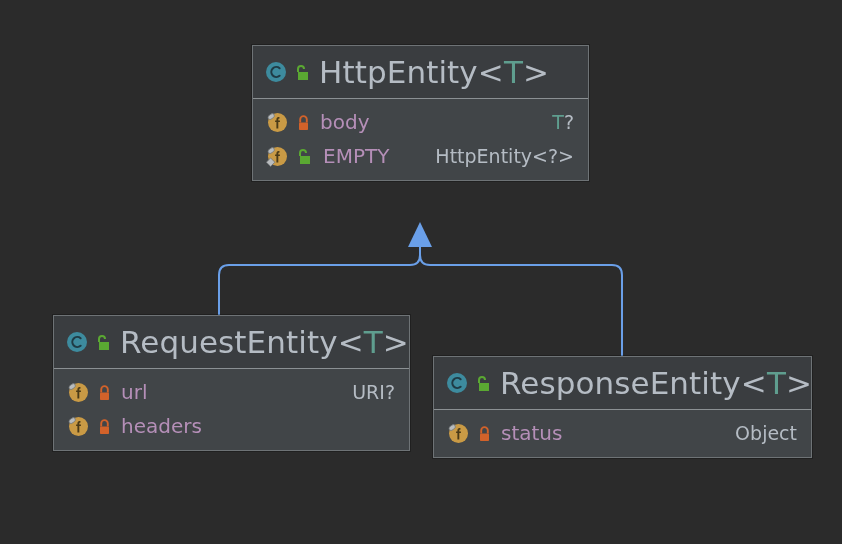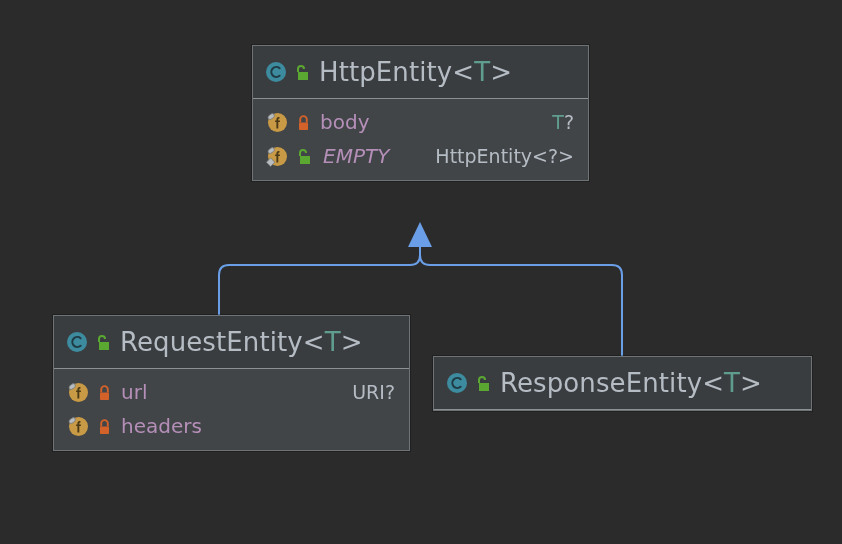--- a/index.html
+++ b/index.html
@@ -45,21 +45,21 @@
     display: flex;
     align-items: center;
     background: #3a3d40;
     border-bottom: 1px solid #8b9093;
     box-sizing: border-box;
     height: 53px;
     padding: 0 14px 0 12px;
   }
 
   .uml-title {
-    font-size: 26px;
+    font-size: 31px;
     color: #b5bcc4;
     letter-spacing: 0.1px;
     white-space: nowrap;
     margin-left: 10px;
     line-height: 1;
   }
   .uml-title .gen { color: #b5bcc4; }
   .uml-title .tp  { color: #5f9e8f; }
 
   .uml-members {
@@ -75,21 +75,20 @@
     white-space: nowrap;
   }
 
   .m-name {
     font-size: 20px;
     color: #b58fb8;
     margin-left: 9px;
     line-height: 1;
   }
   .m-name.static {
-    font-style: italic;
     margin-left: 12px;
   }
 
   .m-type {
     font-size: 19px;
     color: #b5bcc4;
     margin-left: auto;
     padding-left: 14px;
     line-height: 1;
   }
@@ -251,15 +250,34 @@
       </span>
       <span class="icon icon-lock">
         <svg viewBox="0 0 15 17" width="15" height="17" xmlns="http://www.w3.org/2000/svg">
           <path d="M4 8V5a3 3 0 0 1 6 0" fill="none" stroke="#5aa832" stroke-width="2"></path>
           <rect x="4" y="8" width="10" height="8" fill="#5aa832"></rect>
         </svg>
       </span>
       <span class="uml-title"><span>ResponseEntity</span><span class="gen">&lt;</span><span class="tp">T</span><span class="gen">&gt;</span></span>
     </div>
 
+    <div class="uml-members">
+      <div class="uml-row">
+        <span class="icon icon-field">
+          <svg viewBox="0 0 24 24" width="24" height="24" xmlns="http://www.w3.org/2000/svg">
+            <circle cx="12.5" cy="12.5" r="9.5" fill="#c99a45"></circle>
+            <path d="M14.5 7.2c-1.9-.5-3.1.4-3.1 2.3v1h-1.3v1.6h1.3v6.3h1.9v-6.3h1.6v-1.6h-1.6v-1c0-.8.5-1.1 1.3-.9z" fill="#4a3a18"></path>
+            <ellipse cx="6.2" cy="6.6" rx="3.6" ry="2.2" transform="rotate(-38 6.2 6.6)" fill="#b9bcbe" stroke="#6e7376" stroke-width="0.7"></ellipse>
+          </svg>
+        </span>
+        <span class="icon icon-lock">
+          <svg viewBox="0 0 15 17" width="15" height="17" xmlns="http://www.w3.org/2000/svg">
+            <path d="M4.2 8.5V5.4a3.3 3.3 0 0 1 6.6 0v3.1" fill="none" stroke="#d2622a" stroke-width="1.9"></path>
+            <rect x="3" y="8.5" width="9" height="7.5" rx="0.8" fill="#d2622a"></rect>
+          </svg>
+        </span>
+        <span class="m-name">status</span>
+        <span class="m-type">Object</span>
+      </div>
+    </div>
   </div>
 
 </div>
 
 </body></html>

